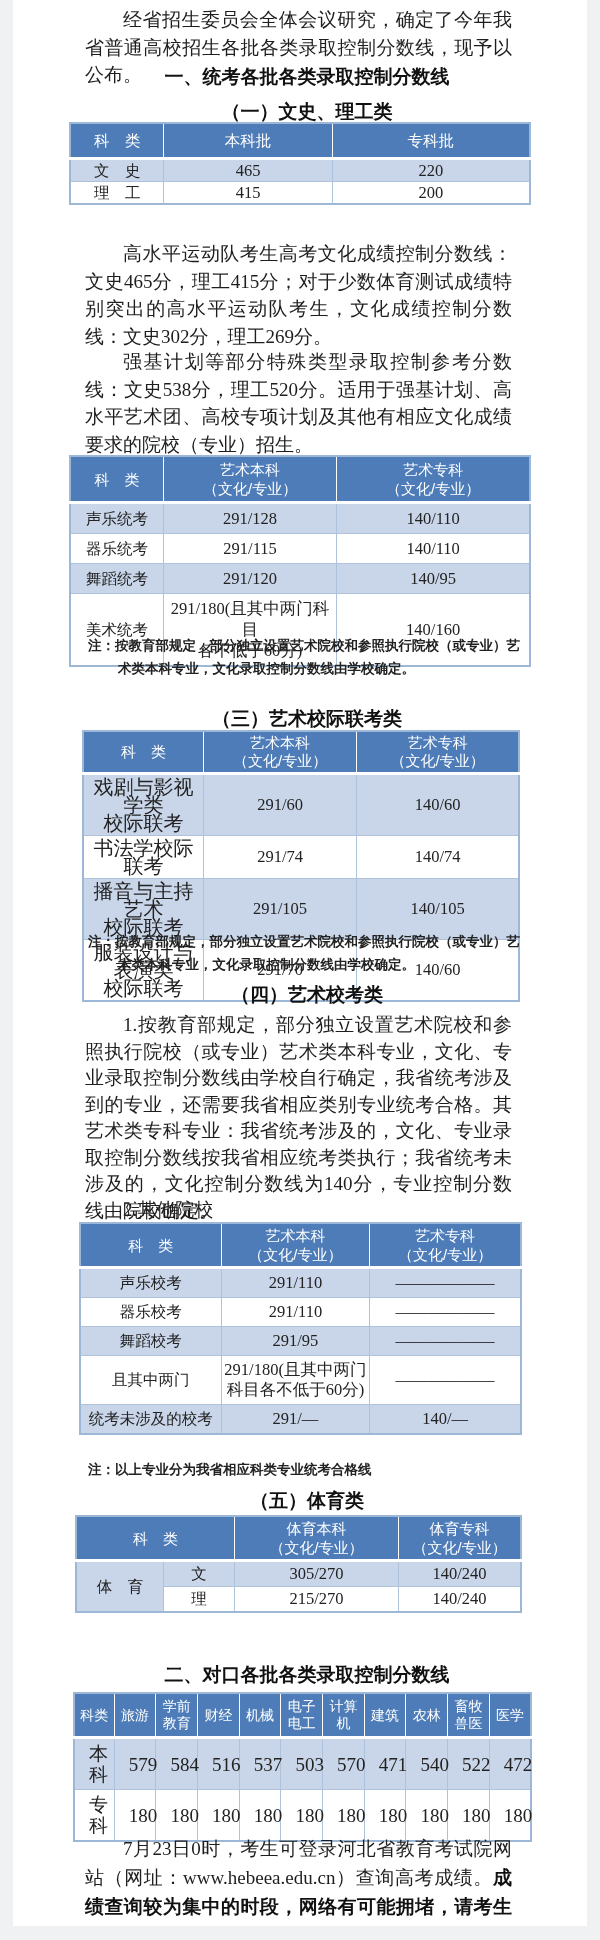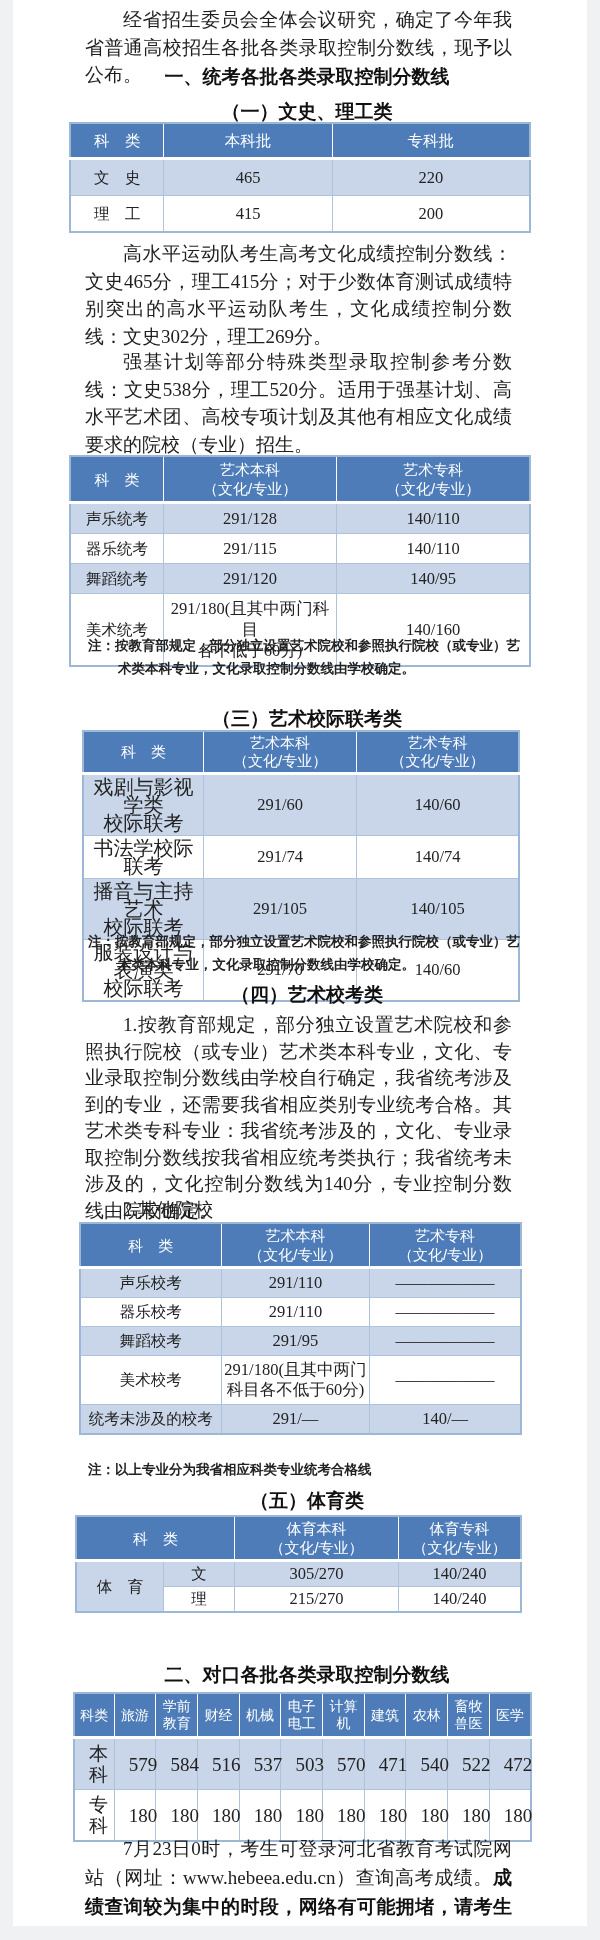--- a/index.html
+++ b/index.html
@@ -65,21 +65,21 @@
     white-space:pre-line;
   }
   .tbl tr.alt td{background:#c9d6e9;}
   .tbl td.cell-alt{background:#c9d6e9;}
   .tbl td.lab{
     font-family:"Liberation Sans","DejaVu Sans",sans-serif;
     font-size:15.5px;
   }
   
   #b-t1{left:56px;width:462px;top:122px;}
-  #b-t1 td{padding:7px 2px;margin-left:37px;}
+  #b-t1 td{padding:0 2px;margin-left:37px;}
   #b-t2{left:56px;width:462px;top:455px;}
   #b-t2 th{padding:3px 2px;font-size:15px;line-height:19px;}
   #b-t2 td{padding:4px 0;}
   #b-t3{left:69px;width:438px;top:730px;}
   #b-t3 th{padding:2px 2px;font-size:15px;line-height:18px;}
   #b-t3 td{padding:3px 2px;line-height:18px;}
   #b-t3 td.lab{font-size:20px;}
   #b-t4{left:66px;width:443px;top:1222px;}
   #b-t4 th{padding:2px 2px;font-size:15px;line-height:19px;}
   #b-t4 td{padding:4px 2px;line-height:20px;}
@@ -281,21 +281,21 @@
             <td class="lab">器乐校考</td>
             <td>291/110</td>
             <td>——————</td>
           </tr>
           <tr class="alt">
             <td class="lab">舞蹈校考</td>
             <td>291/95</td>
             <td>——————</td>
           </tr>
           <tr>
-            <td class="lab">美术校考</td>
+            <td class="lab">且其中两门</td>
             <td>291/180(且其中两门
 科目各不低于60分)</td>
             <td>——————</td>
           </tr>
           <tr class="alt">
             <td class="lab">统考未涉及的校考</td>
             <td>291/—</td>
             <td>140/—</td>
           </tr>
         </tbody>

